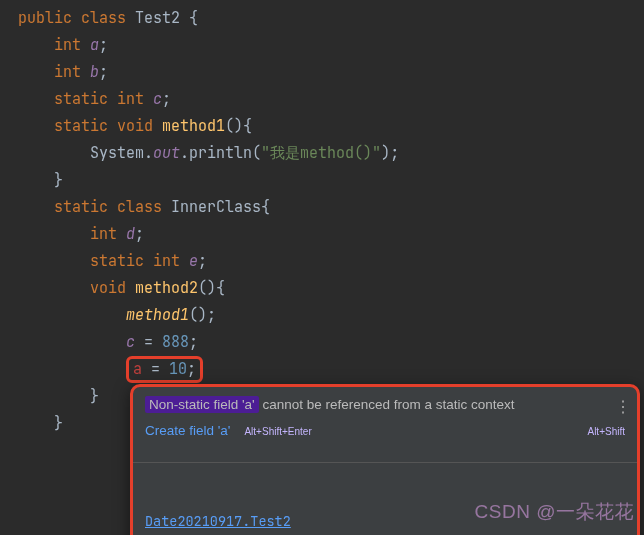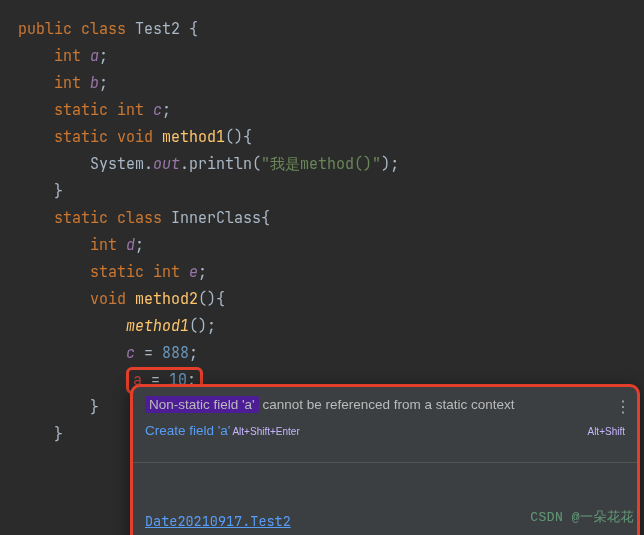--- a/index.html
+++ b/index.html
@@ -9,21 +9,21 @@
     font-family: 'JetBrains Mono', 'Consolas', 'Monaco', monospace;
     font-size: 15px;
     line-height: 1.8;
     color: #a9b7c6;
     width: 644px;
     height: 535px;
     overflow: hidden;
     position: relative;
   }
   .code {
-    padding: 16px 0 0 18px;
+    padding: 5px 0 0 18px;
     white-space: pre;
   }
   .kw { color: #cc7832; }
   .cls { color: #a9b7c6; }
   .field { color: #9876aa; font-style: italic; }
   .method { color: #ffc66d; }
   .static-method { color: #ffc66d; font-style: italic; }
   .str { color: #6a8759; }
   .num { color: #6897bb; }
   .punct { color: #a9b7c6; }
@@ -54,21 +54,21 @@
   }
   .err-msg { color: #bbbbbb; }
   .hl {
     background: #4c1d95;
     padding: 1px 4px;
     border-radius: 2px;
   }
   .actions-row {
     margin-top: 6px;
     display: flex;
-    gap: 2px;
+    gap: 14px;
     align-items: baseline;
   }
   .link { color: #589df6; cursor: pointer; }
   .shortcut { color: #c4b5fd; font-size: 10px; }
   .divider {
     border-top: 1px solid #555;
     margin-top: 10px;
   }
   .ref-block {
     padding: 8px 12px 10px 12px;
@@ -85,23 +85,23 @@
     right: 6px;
     top: 8px;
     color: #aaa;
     font-size: 16px;
     cursor: pointer;
   }
   .watermark {
     position: absolute;
     right: 10px;
     bottom: 6px;
-    color: #86efac;
-    font-family: Liberation Mono, monospace;
-    font-size: 13px;
+    color: #f0abfc;
+    font-family: Liberation Sans, sans-serif;
+    font-size: 19px;
     opacity: 0.5;
     letter-spacing: 0.5px;
   }
 </style>
 </head>
 <body>
 
 <div class="code"><span class="kw">public</span> <span class="kw">class</span> <span class="cls">Test2</span> <span class="punct">{</span>
     <span class="kw">int</span> <span class="field">a</span><span class="punct">;</span>
     <span class="kw">int</span> <span class="field">b</span><span class="punct">;</span>

